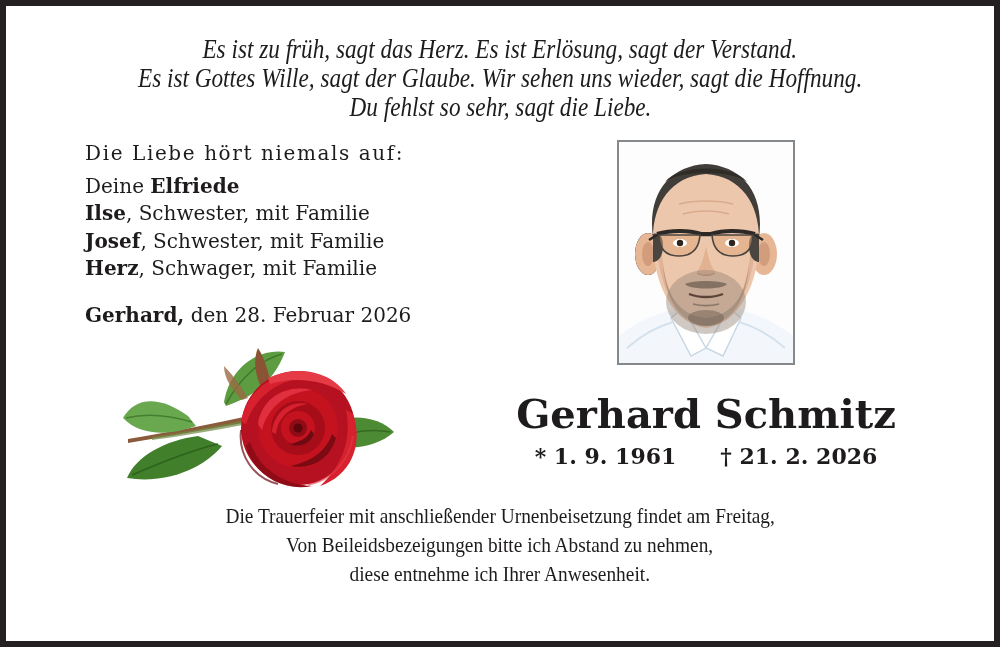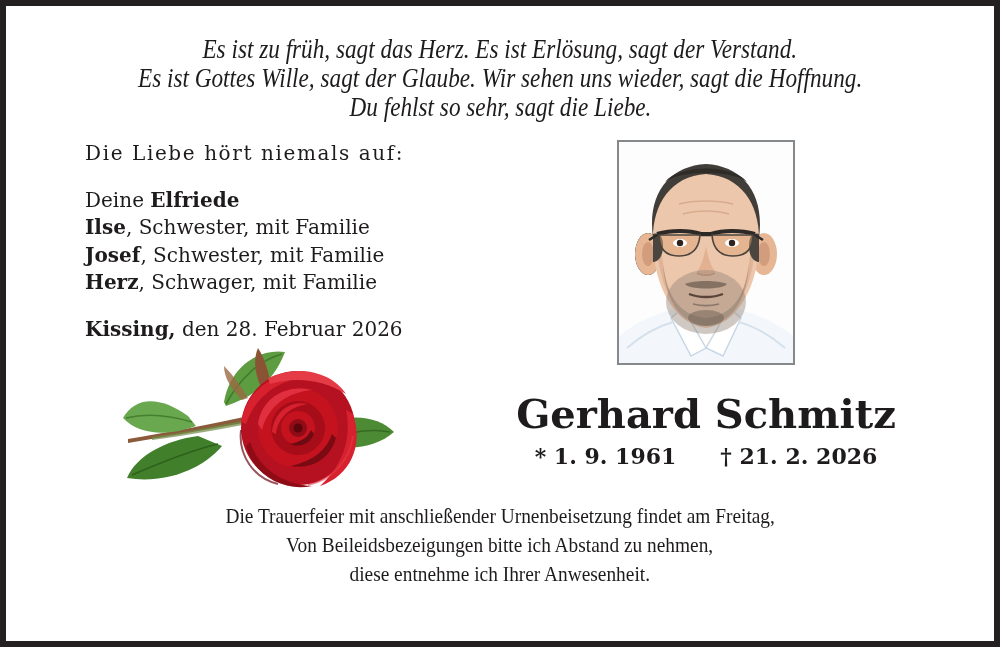--- a/index.html
+++ b/index.html
@@ -28,21 +28,21 @@
     display:inline-block;
     transform:scaleX(0.86);
     transform-origin:50% 50%;
     white-space:nowrap;
   }
   
   .mourners {
     position:absolute; left:85px; top:140px;
     font-size:20px; line-height:27.5px;
   }
-  .mourners .intro { letter-spacing:1.6px; margin-bottom:19px; }
+  .mourners .intro { letter-spacing:1.6px; margin-bottom:5px; }
   .mourners b { font-weight:700; }
   .dateline { margin-top:19px; }
   
   .rose {
     position:absolute; left:122px; top:342px;
     width:280px; height:152px;
   }
   
   .deceased {
     position:absolute; left:506px; top:140px; width:400px;
@@ -79,21 +79,21 @@
   <div><span class="squish">Es ist Gottes Wille, sagt der Glaube. Wir sehen uns wieder, sagt die Hoffnung.</span></div>
   <div><span class="squish">Du fehlst so sehr, sagt die Liebe.</span></div>
 </div>
 
 <div class="mourners">
   <div class="intro">Die Liebe hört niemals auf:</div>
   <div><span>Deine </span><b>Elfriede</b><span></span></div>
   <div><span></span><b>Ilse</b><span>, Schwester, mit Familie</span></div>
   <div><span></span><b>Josef</b><span>, Schwester, mit Familie</span></div>
   <div><span></span><b>Herz</b><span>, Schwager, mit Familie</span></div>
-  <div class="dateline"><b>Kissing,</b><span> den 28. Februar 2026</span></div>
+  <div class="dateline"><b>Gerhard,</b><span> den 28. Februar 2026</span></div>
 </div>
 
 <div class="rose">
   <svg width="280" height="152" viewBox="0 0 280 152" xmlns="http://www.w3.org/2000/svg">
 
     <path d="M160,66 C120,76 60,88 6,97 L6,101 C60,92 122,82 162,72 Z" fill="#8a5a3a"></path>
     <path d="M150,72 C118,80 70,89 30,95 L30,98 C72,92 120,84 152,76 Z" fill="#6f8a45" opacity="0.7"></path>
 
     <path d="M102,60 C108,24 138,6 163,10 C154,34 136,54 104,64 Z" fill="#5d9c40"></path>
     <path d="M104,62 C118,36 138,18 160,12" stroke="#3f7a2a" stroke-width="1.6" fill="none"></path>

